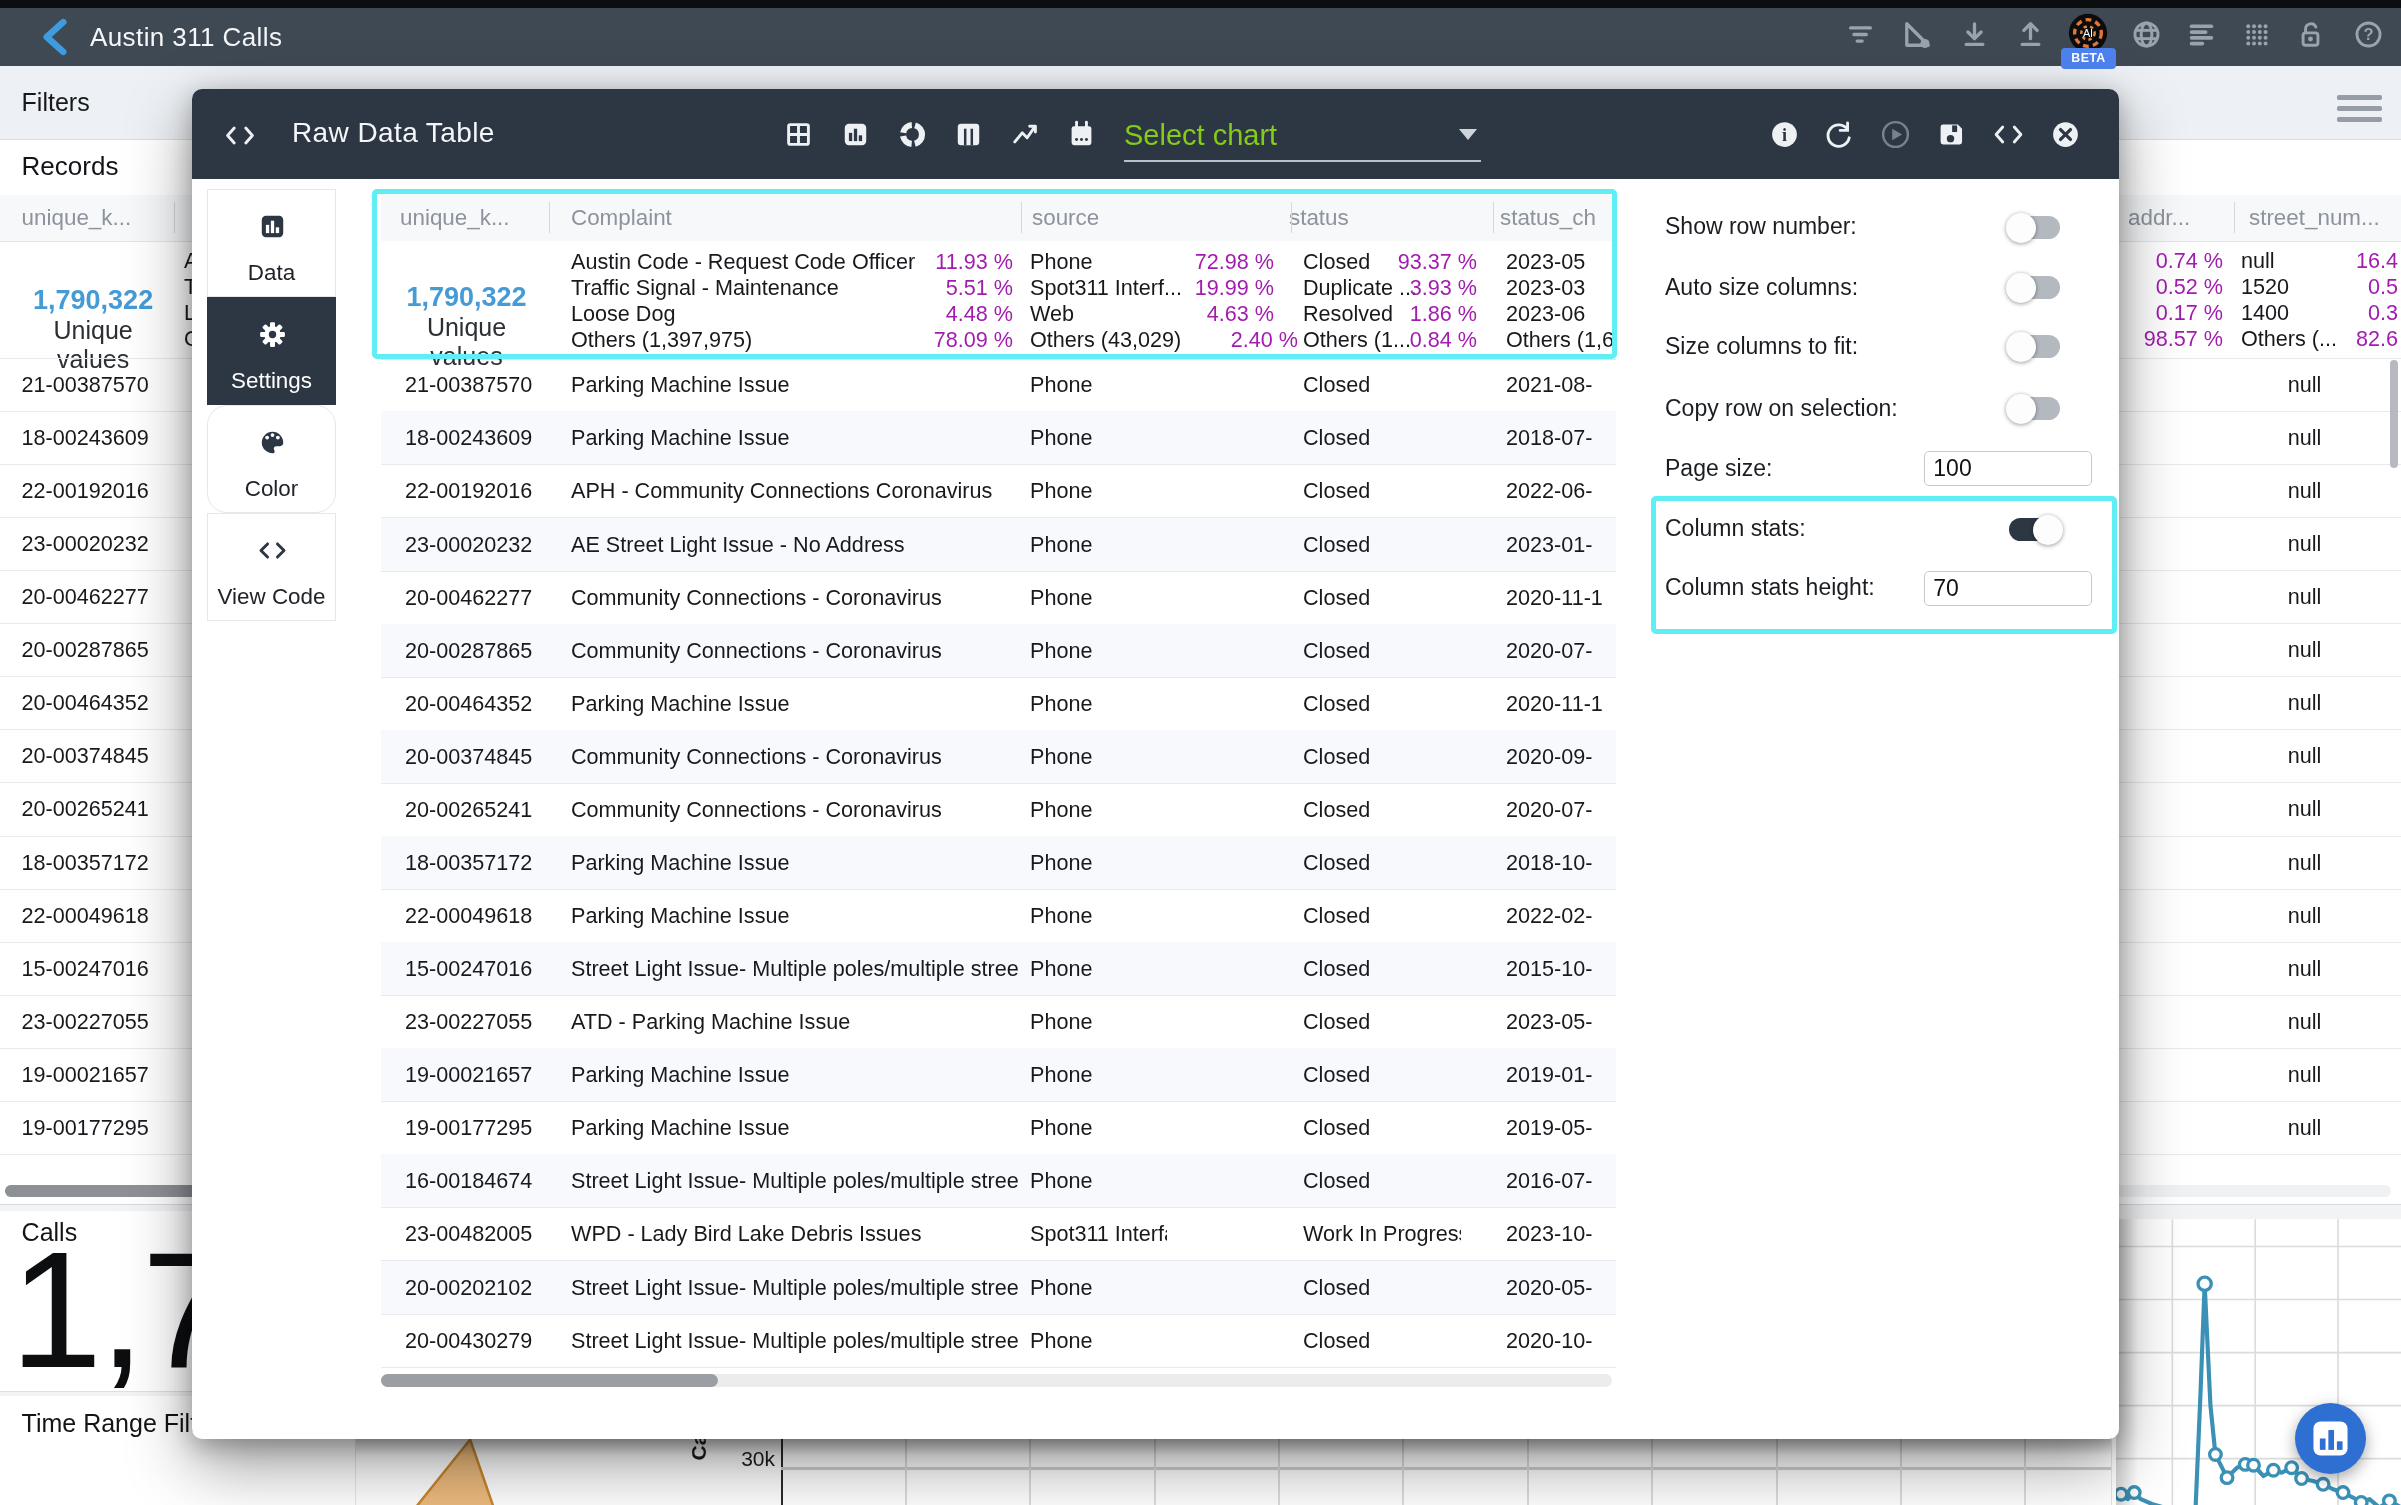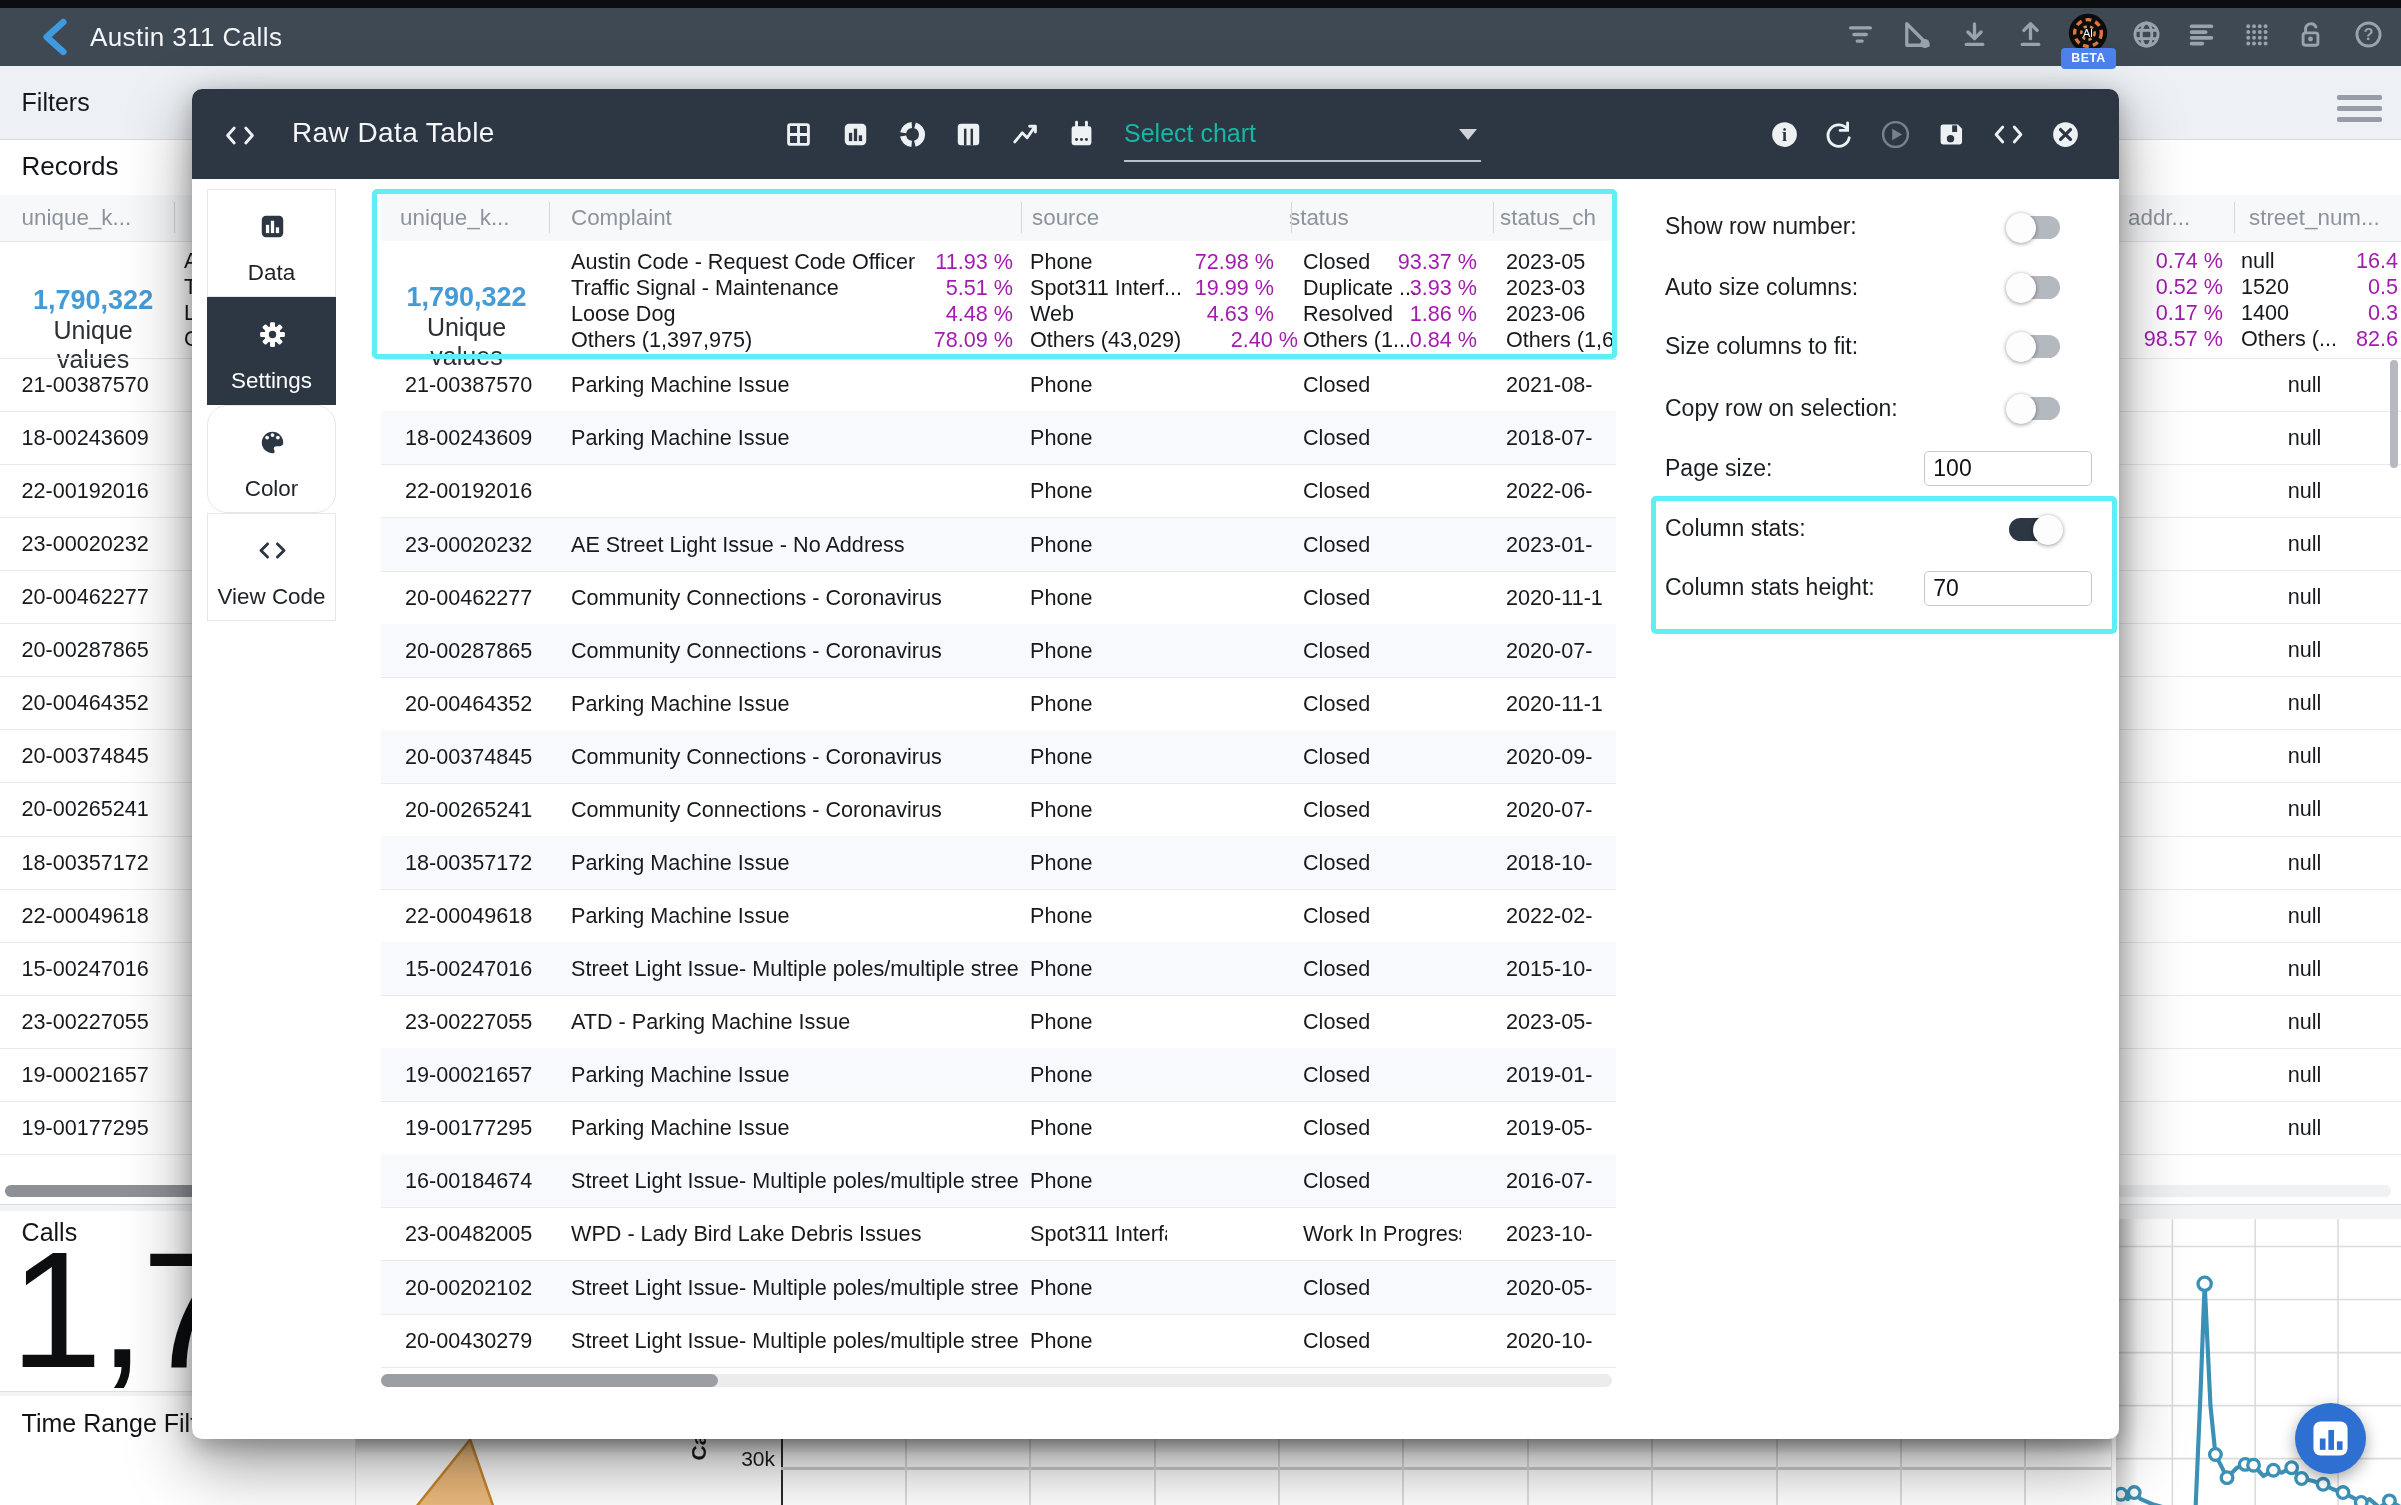--- a/index.html
+++ b/index.html
@@ -50,21 +50,21 @@
   .chartB{position:absolute;left:2116px;top:1219px;width:285px;height:287px;background:#fff;overflow:hidden;}
   .chartB .shade{position:absolute;left:0;top:0;width:21.6px;height:100%;background:linear-gradient(90deg,rgba(30,30,30,.20),rgba(30,30,30,0));}
   .fab{position:absolute;left:2295px;top:1403px;width:71px;height:71px;border-radius:50%;background:#2e6fd2;
        box-shadow:0 5px 15px rgba(0,0,0,.35);cursor:pointer;}
   
   .modal{position:absolute;left:192px;top:89px;width:1927px;height:1350px;background:#fff;border-radius:10px;
          box-shadow:0 25px 66px rgba(0,0,0,.40),0 6.6px 23px rgba(0,0,0,.25);overflow:hidden;}
   .mhead{position:absolute;left:0;top:0;width:100%;height:90px;background:#2d3643;}
   .mtitle{position:absolute;left:100px;top:28px;font-size:28px;color:#f4f6f8;letter-spacing:0.4px;}
   .micon{position:absolute;top:29px;width:33px;height:33px;cursor:pointer;}
-  .selchart{position:absolute;left:932px;top:30px;font-size:25px;color:#14b8a6;cursor:pointer;}
+  .selchart{position:absolute;left:932px;top:30px;font-size:29px;color:#84cc16;cursor:pointer;}
   .sel-underline{position:absolute;left:932px;top:71px;width:357px;height:1.7px;background:#b9bfc7;}
   .caret{position:absolute;left:1267px;top:40px;width:0;height:0;border-left:9px solid transparent;border-right:9px solid transparent;border-top:11.6px solid #cfd4da;cursor:pointer;}
   
   .tile{position:absolute;left:15px;width:129px;height:108px;background:#fff;border:0.8px solid #e5e7ea;box-sizing:border-box;cursor:pointer;}
   .tile.active{background:#2d3643;border-color:#2d3643;}
   .tile .tlabel{position:absolute;left:0;top:70px;width:100%;text-align:center;font-size:22.4px;color:#202329;}
   .tile.active .tlabel{color:#fff;}
   .tile svg{position:absolute;left:48px;top:20px;}
   
   .twrap{position:absolute;left:189px;top:106px;width:1235px;height:1201px;overflow:hidden;}
@@ -536,20 +536,21 @@
           </div>
           <div class="trow alt" style="top: 216px;">
             <div class="tc" style="left: 24px; width: 149px;">18-00243609</div>
             <div class="tc" style="left: 190px; width: 452px;">Parking Machine Issue</div>
             <div class="tc" style="left: 649px; width: 137px;">Phone</div>
             <div class="tc" style="left: 922px; width: 158px;">Closed</div>
             <div class="tc" style="left: 1125px; width: 108px;">2018-07-</div>
           </div>
           <div class="trow" style="top: 269px;">
             <div class="tc" style="left: 24px; width: 149px;">22-00192016</div>
+            <div class="tc" style="left: 190px; width: 452px;">APH - Community Connections Coronavirus</div>
             <div class="tc" style="left: 649px; width: 137px;">Phone</div>
             <div class="tc" style="left: 922px; width: 158px;">Closed</div>
             <div class="tc" style="left: 1125px; width: 108px;">2022-06-</div>
           </div>
           <div class="trow alt" style="top: 323px;">
             <div class="tc" style="left: 24px; width: 149px;">23-00020232</div>
             <div class="tc" style="left: 190px; width: 452px;">AE Street Light Issue - No Address</div>
             <div class="tc" style="left: 649px; width: 137px;">Phone</div>
             <div class="tc" style="left: 922px; width: 158px;">Closed</div>
             <div class="tc" style="left: 1125px; width: 108px;">2023-01-</div>

